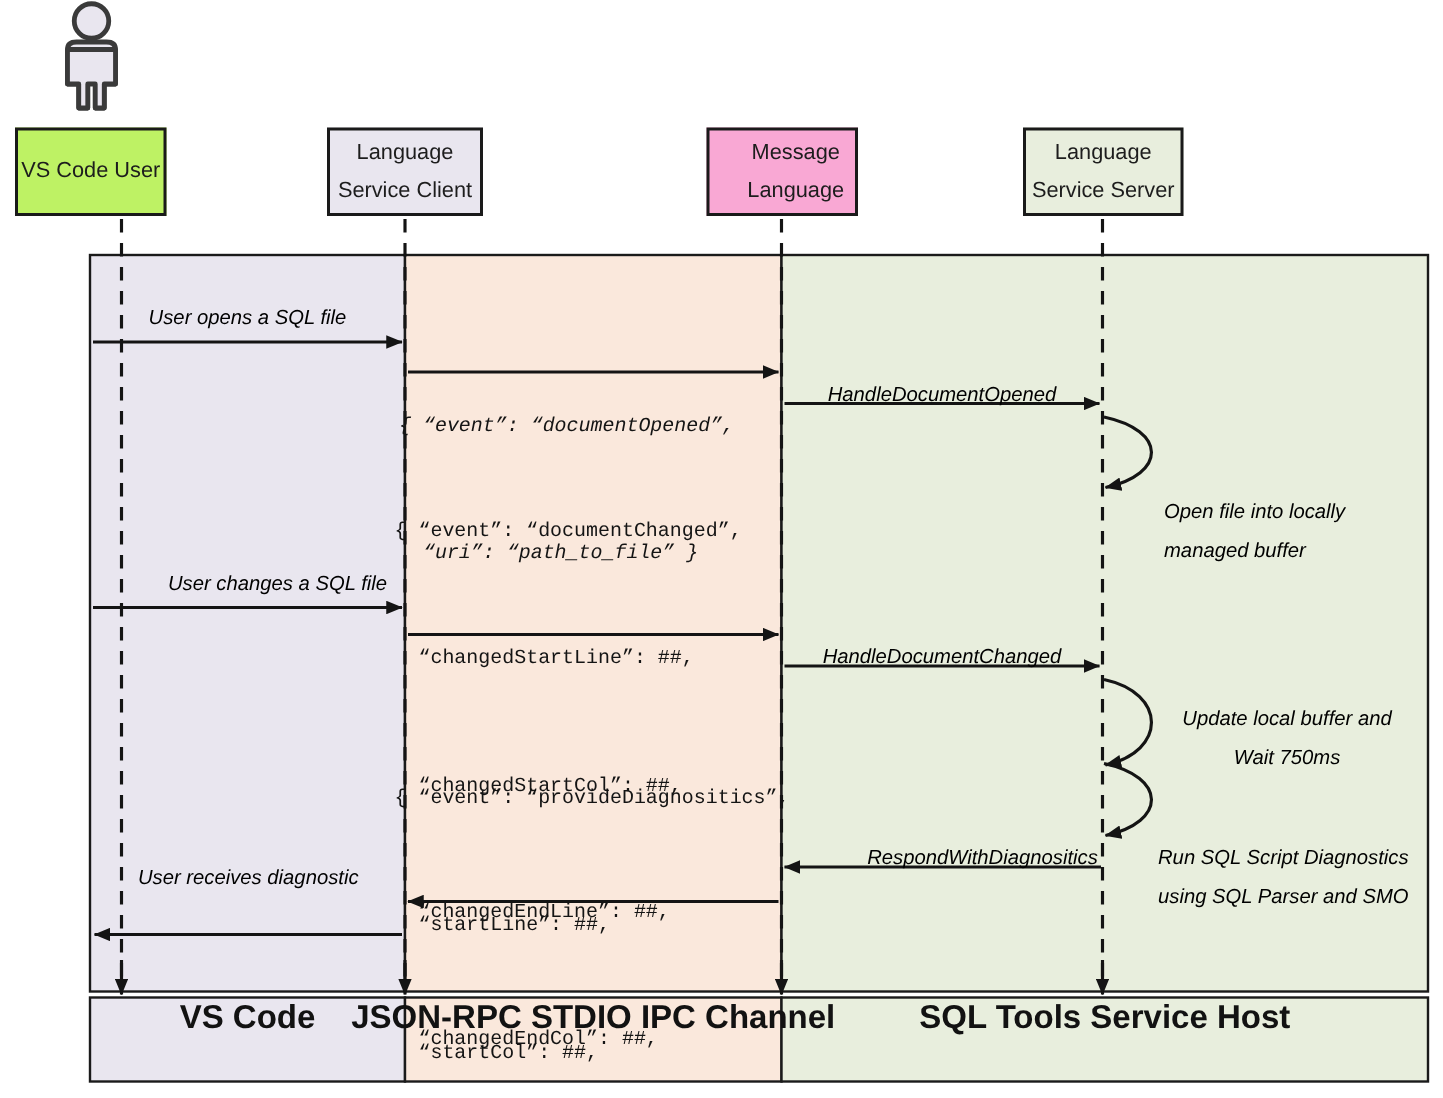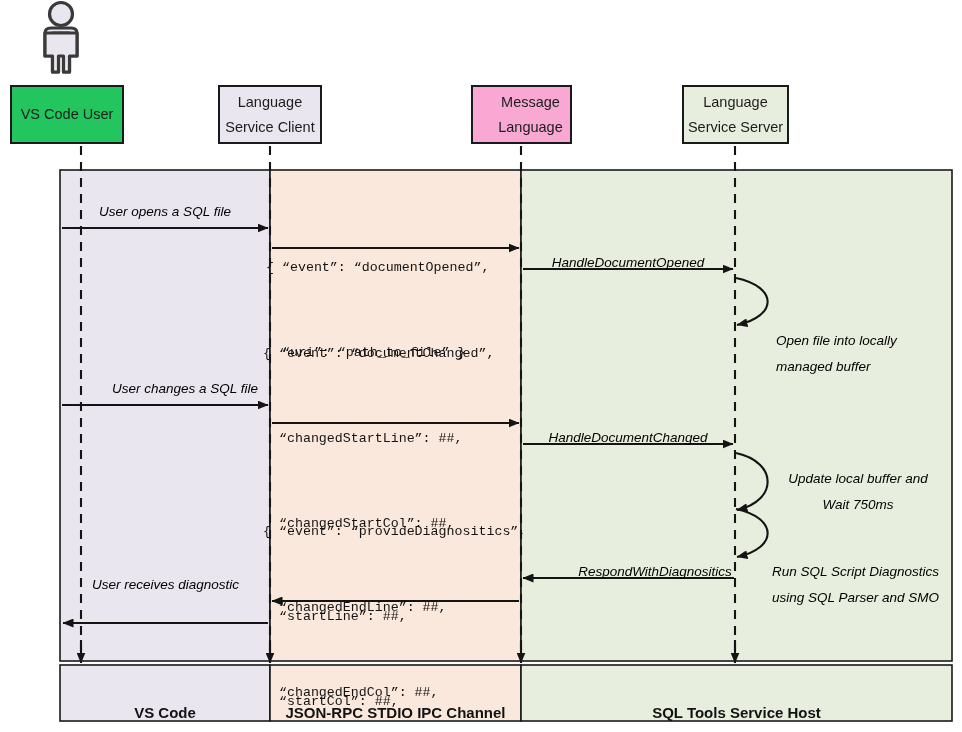--- a/index.html
+++ b/index.html
@@ -8,22 +8,22 @@
   #stage{position:absolute;left:0;top:0;width:962px;height:732px;}
   #svgroot{position:absolute;left:0;top:0;width:962px;height:732px;}
 
   
   .phead{position:absolute;border:2px solid #1a1a1a;box-sizing:border-box;
          display:flex;flex-direction:column;align-items:center;justify-content:center;
          font-size:14.5px;color:#1d1d1d;line-height:1.72;}
   .phead .l{display:block;white-space:nowrap;}
 
   
-  .fl{position:absolute;display:flex;align-items:flex-end;justify-content:center;
-      font-weight:bold;font-size:15px;color:#121212;white-space:nowrap;}
+  .fl{position:absolute;display:flex;align-items:flex-start;justify-content:center;
+      font-weight:bold;font-size:22px;color:#121212;white-space:nowrap;}
 
   
   .ann{position:absolute;font-style:italic;font-size:13.5px;color:#000000;
        line-height:1.95;white-space:nowrap;}
   .ann.ctr{text-align:center;}
   .ann.rt{text-align:left;margin-top:38px;}
 
   
   .json{position:absolute;font-family:"Liberation Mono","DejaVu Sans Mono",monospace;
         font-size:13.3px;color:#141414;line-height:2.12;white-space:pre;}
@@ -88,21 +88,21 @@
       <line x1="268" y1="623" x2="63" y2="623" marker-end="url(#ahl)"></line>
     </g>
 
     <g stroke="#141414" stroke-width="2.1" fill="none">
       <path d="M736,278 C778,287 778,316 737,325" marker-end="url(#ahl)"></path>
       <path d="M736,453 C778,462 778,501 737,510" marker-end="url(#ahl)"></path>
       <path d="M736,509 C778,518 778,548 737,557" marker-end="url(#ahl)"></path>
     </g>
   </svg>
 
-  <div class="phead" style="left:10px;top:85px;width:114px;height:59px;background:#22c55e;">
+  <div class="phead" style="left:10px;top:85px;width:101px;height:59px;background:#bef264;">
     <span class="l">VS Code User</span>
   </div>
 
   <div class="phead" style="left:218px;top:85px;width:104px;height:59px;background:#e9e6ef;">
     <span class="l">Language</span>
     <span class="l">Service Client</span>
   </div>
 
   <div class="phead" style="left:471px;top:85px;width:101px;height:59px;background:#f9a8d4;padding-left:18px;">
     <span class="l">Message</span>
@@ -156,21 +156,21 @@
   <div class="ann ctr" style="left:768px;top:466px;width:180px;">
     <div>Update local buffer and</div>
     <div>Wait 750ms</div>
   </div>
 
   <div class="ann rt" style="left:772px;top:521px;width:195px;">
     <div>Run SQL Script Diagnostics</div>
     <div>using SQL Parser and SMO</div>
   </div>
 
-  <div class="json" style="left:266px;top:198px;">
+  <div class="json" style="left:266px;top:214px;font-style:italic;">
     <div>{ “event”: “documentOpened”,</div>
     <div>  “uri”: “path_to_file” }</div>
   </div>
 
   <div class="json" style="left:263px;top:284px;">
     <div>{ “event”: “documentChanged”,</div>
     <div>  “changedStartLine”: ##,</div>
     <div>  “changedStartCol”: ##,</div>
     <div>  “changedEndLine”: ##,</div>
     <div>  “changedEndCol”: ##,</div>

